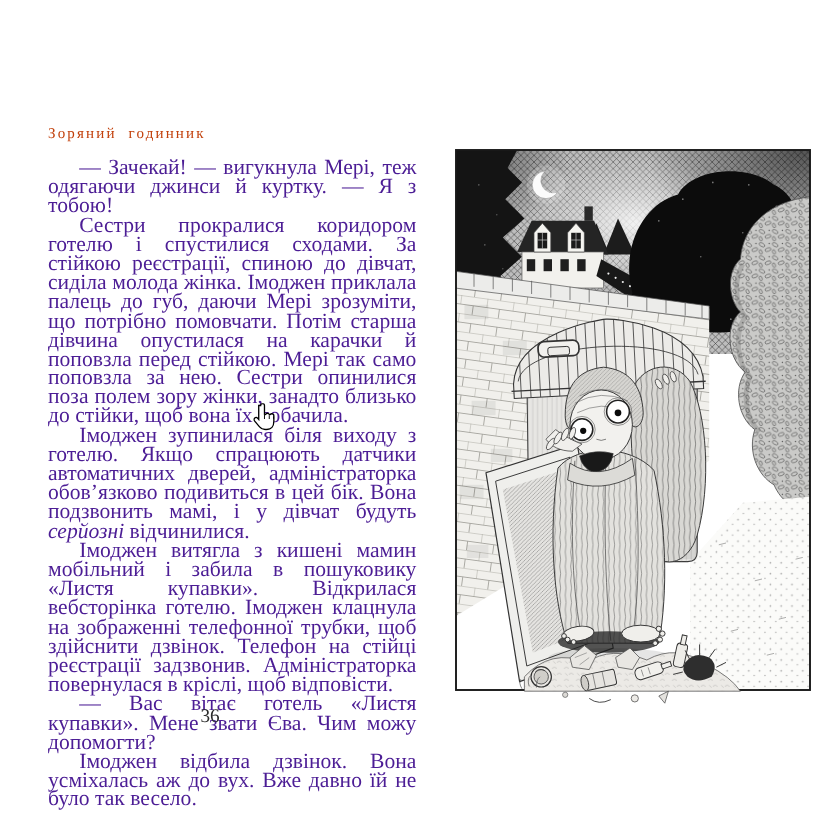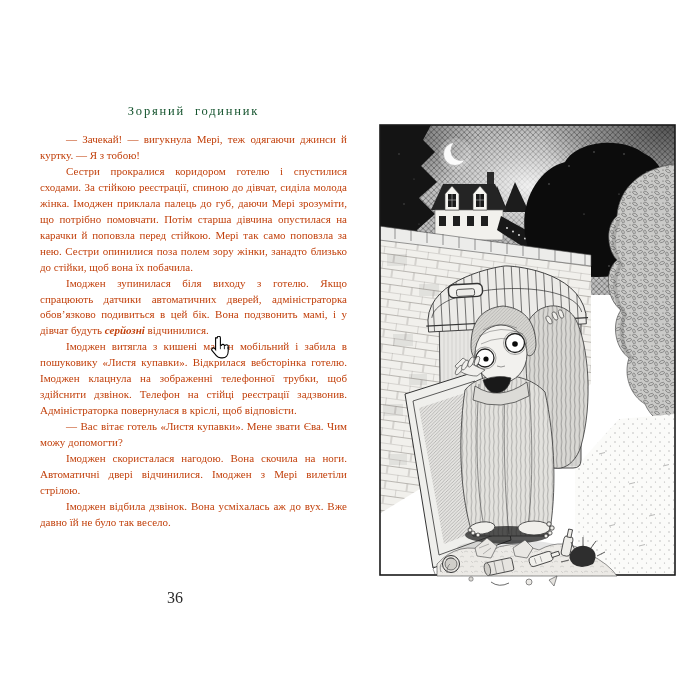--- a/index.html
+++ b/index.html
@@ -3,47 +3,46 @@
 <meta charset="utf-8">
 <style>
   html,body{margin:0;padding:0;}
   body{
     width:700px;height:700px;position:relative;background:#ffffff;
     font-family:"Liberation Serif","DejaVu Serif",serif;
     overflow:hidden;
   }
   .left-page{position:absolute;left:40px;top:104px;width:307px;}
   .running-header{
-    text-align:center;font-size:12.5px;letter-spacing:1.8px;word-spacing:5px;
-    color:#14532d;margin-bottom:13px;
+    font-size:12.5px;letter-spacing:1.8px;word-spacing:5px;
+    color:#c2410c;margin-bottom:13px;
   }
   .text-block{
-    font-size:11px;line-height:15.95px;text-align:justify;color:#c2410c;
+    font-size:18px;line-height:15.95px;text-align:justify;color:#4c1d95;
   }
   .text-block p{margin:0;text-indent:26px;}
-  .ital{font-style:italic;font-weight:bold;}
+  .ital{font-style:italic;}
   .page-number{
     position:absolute;left:40px;top:589px;width:270px;text-align:center;
     font-size:16px;color:#2b2b2b;
   }
   .illustration{position:absolute;left:379px;top:124px;width:297px;height:470px;}
   .cursor{position:absolute;left:211px;top:336px;width:19px;height:23px;z-index:5;}
 </style>
 </head>
 <body>
 
 <div class="left-page">
   <div class="running-header">Зоряний годинник</div>
   <div class="text-block">
     <p class="para">— Зачекай! — вигукнула Мері, теж одягаючи джинси й куртку. — Я з тобою!</p>
     <p class="para">Сестри прокралися коридором готелю і спустилися сходами. За стійкою реєстрації, спиною до дівчат, сиділа молода жінка. Імоджен приклала палець до губ, даючи Мері зрозуміти, що потрібно помовчати. Потім старша дівчина опустилася на карачки й поповзла перед стійкою. Мері так само поповзла за нею. Сестри опинилися поза полем зору жінки, занадто близько до стійки, щоб вона їх побачила.</p>
     <p class="para"><span>Імоджен зупинилася біля виходу з готелю. Якщо спрацюють датчики автоматичних дверей, адміністраторка обов’язково подивиться в цей бік. Вона подзвонить мамі, і у дівчат будуть </span><span class="ital">серйозні</span><span> відчинилися.</span></p>
     <p class="para">Імоджен витягла з кишені мамин мобільний і забила в пошуковику «Листя купавки». Відкрилася вебсторінка готелю. Імоджен клацнула на зображенні телефонної трубки, щоб здійснити дзвінок. Телефон на стійці реєстрації задзвонив. Адміністраторка повернулася в кріслі, щоб відповісти.</p>
     <p class="para">— Вас вітає готель «Листя купавки». Мене звати Єва. Чим можу допомогти?</p>
-    <p class="para">Імоджен скористалася нагодою. Вона скочила на ноги. Автоматичні двері відчинилися. Імоджен з Мері вилетіли стрілою.</p>
     <p class="para">Імоджен відбила дзвінок. Вона усміхалась аж до вух. Вже давно їй не було так весело.</p>
   </div>
 </div>
 <div class="page-number">36</div>
 
 <div class="illustration">
 <svg width="297" height="470" viewBox="0 0 297 470" xmlns="http://www.w3.org/2000/svg">
   <defs>
     <pattern id="skyhatch" width="5.5" height="5.5" patternUnits="userSpaceOnUse">
       <rect width="5.5" height="5.5" fill="#bdbdbd"></rect>

